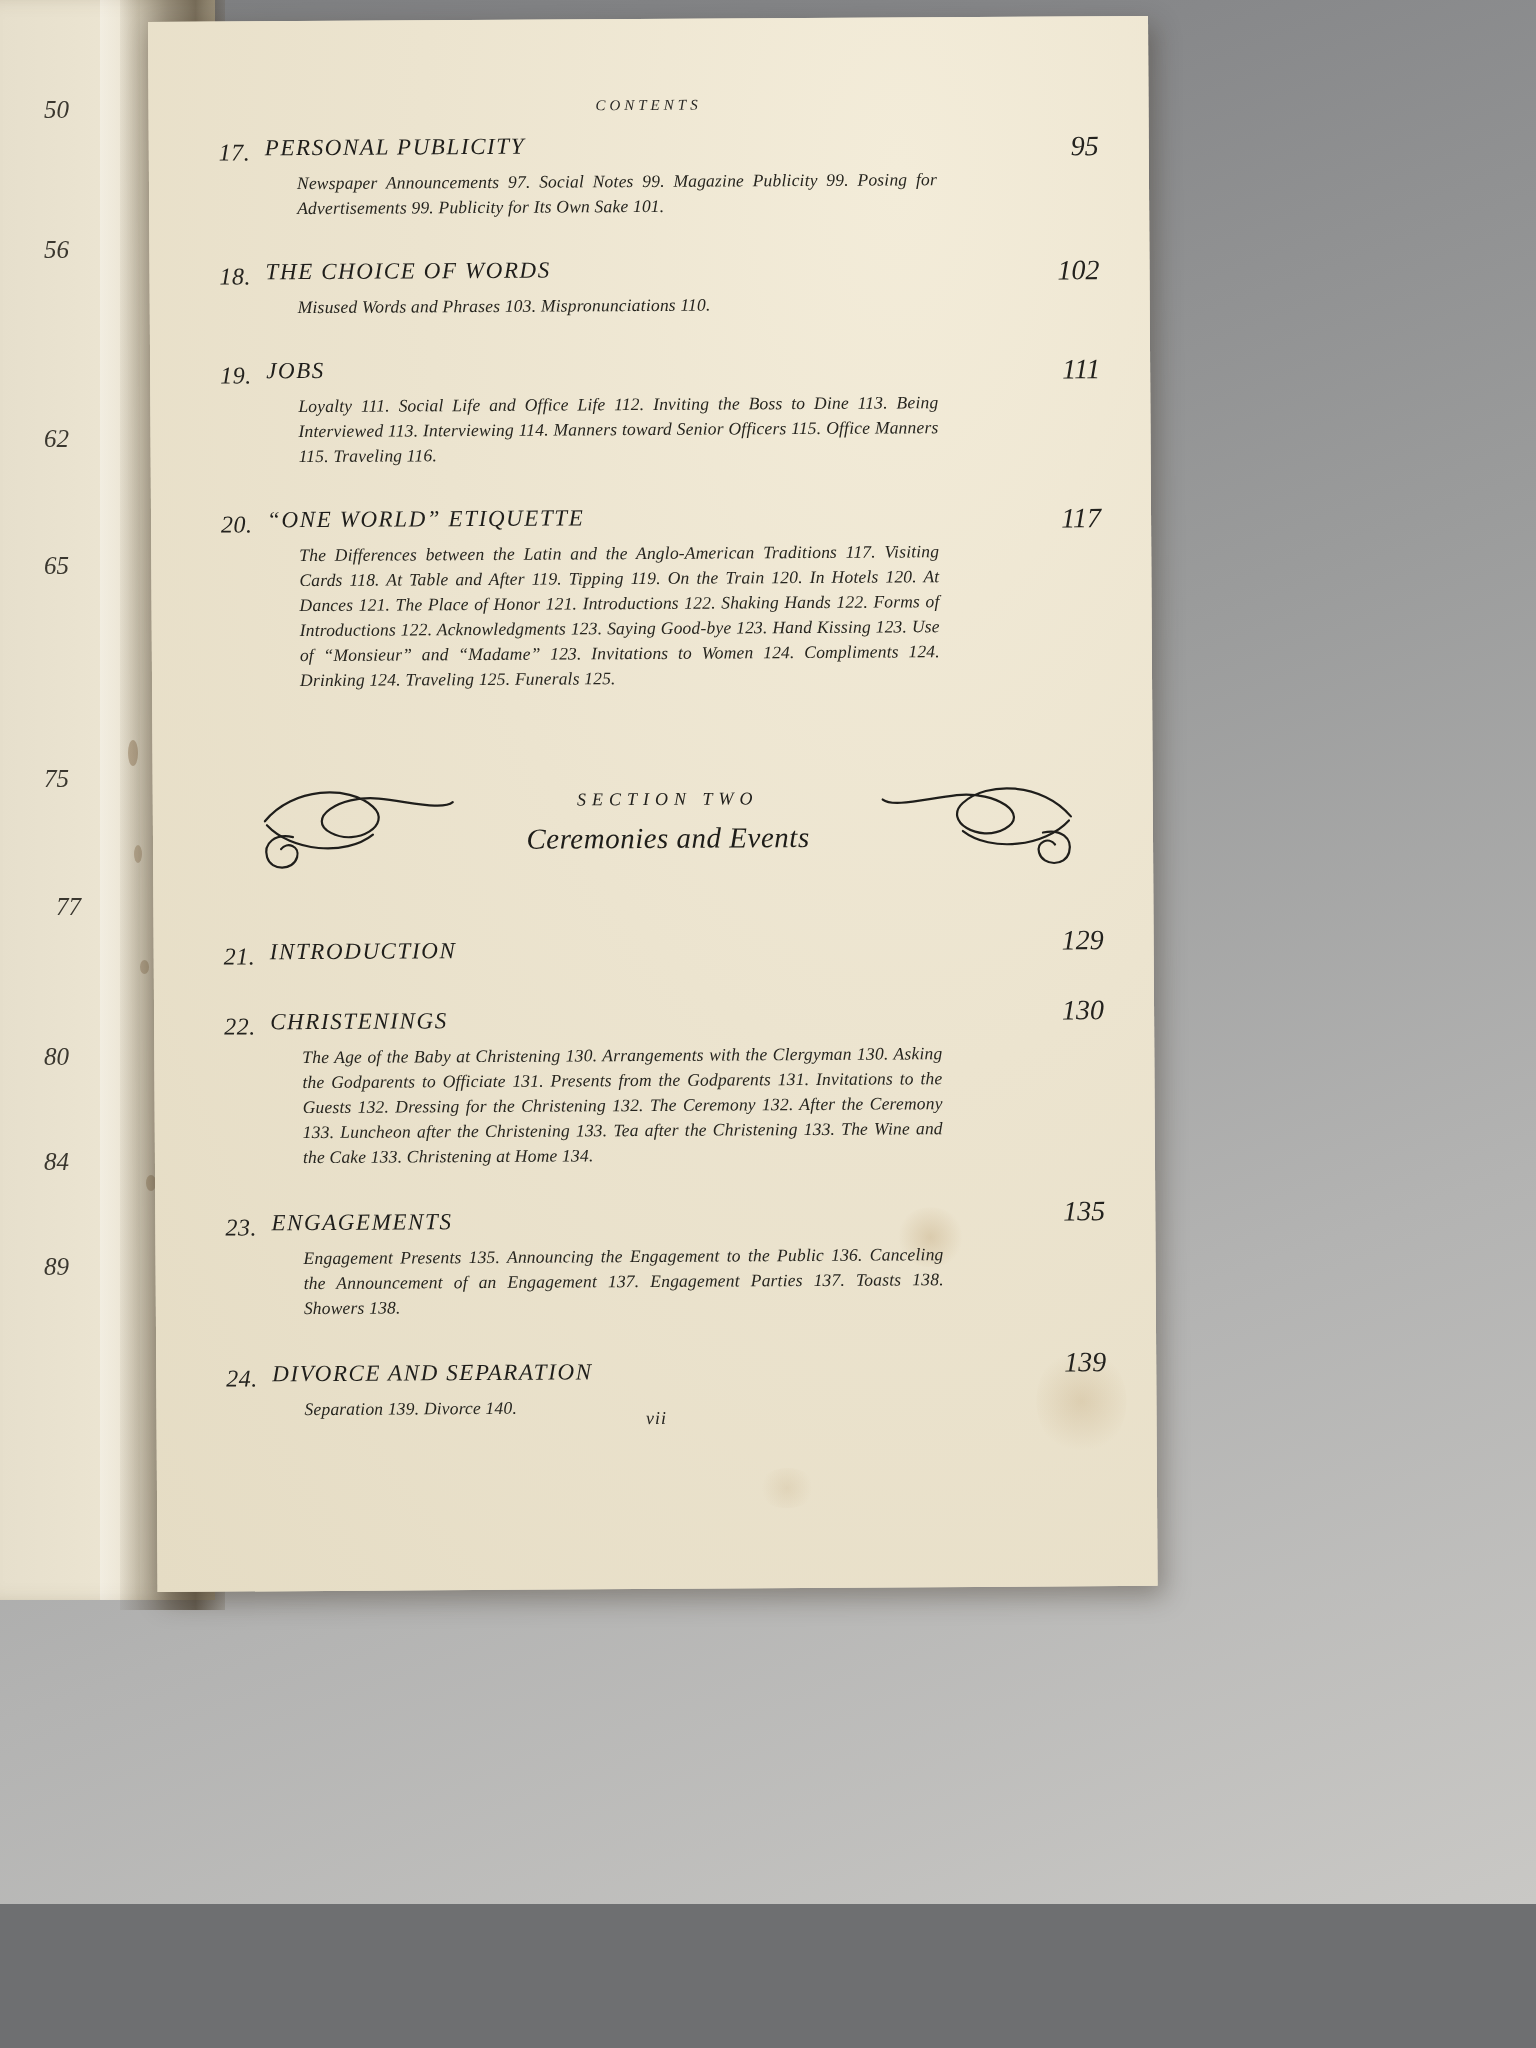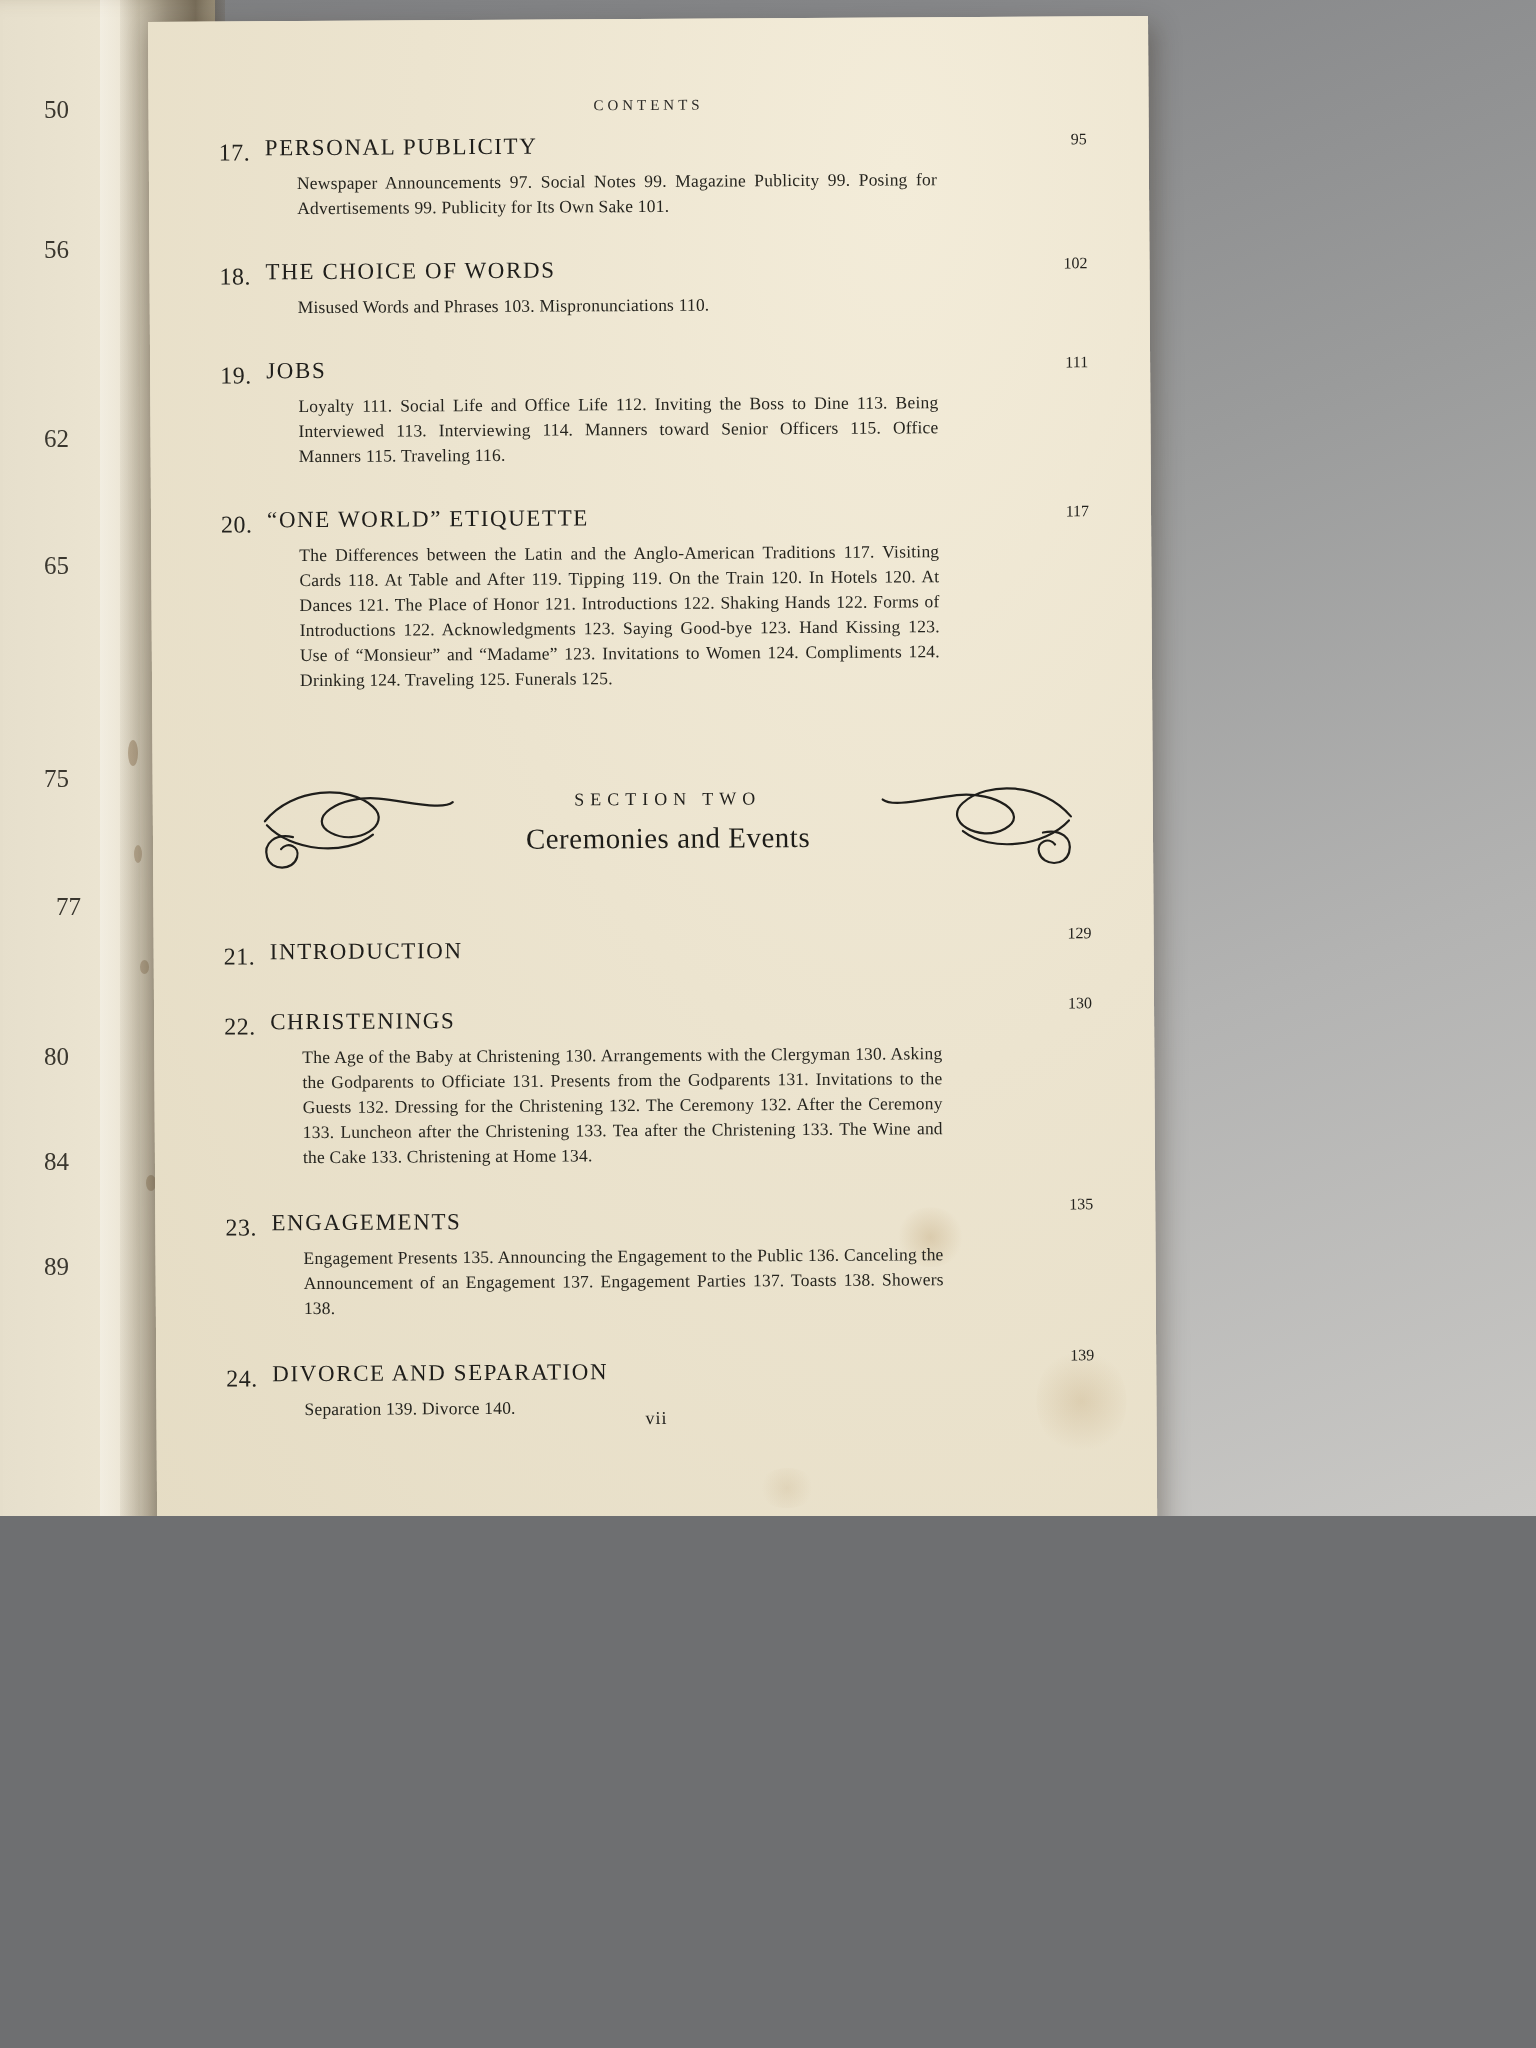--- a/index.html
+++ b/index.html
@@ -3,24 +3,25 @@
 <meta charset="utf-8">
 <style>
   html, body {
     margin: 0;
     padding: 0;
     background: #6e6f71;
   }
   #page {
     position: relative;
     width: 1536px;
-    height: 1516px;
+    height: 1904px;
     overflow: hidden;
     background: #a16207;
     font-family: "Liberation Serif", serif;
+    font-style: italic;
   }
   
   .desk {
     position: absolute;
     inset: 0;
     background:
       linear-gradient(160deg, #7c7d7f 0%, #87888a 18%, #9a9b9b 42%, #b3b3b2 70%, #c9c8c5 100%);
   }
   
   .leftleaf {
@@ -101,23 +102,23 @@
   .title {
     position: absolute;
     left: 46px;
     top: 2px;
     font-size: 23px;
     letter-spacing: 1.6px;
     color: #1f1e1b;
   }
   .pageno {
     position: absolute;
-    right: 22px;
+    right: 10px;
     top: 2px;
-    font-size: 16px;
+    font-size: 28px;
     color: #23221e;
   }
   .pageno.high { top: -8px; }
   .sub {
     margin: 2px 0 0 78px;
     width: 640px;
     font-size: 17.5px;
     line-height: 25px;
     color: #26251f;
     text-align: justify;

